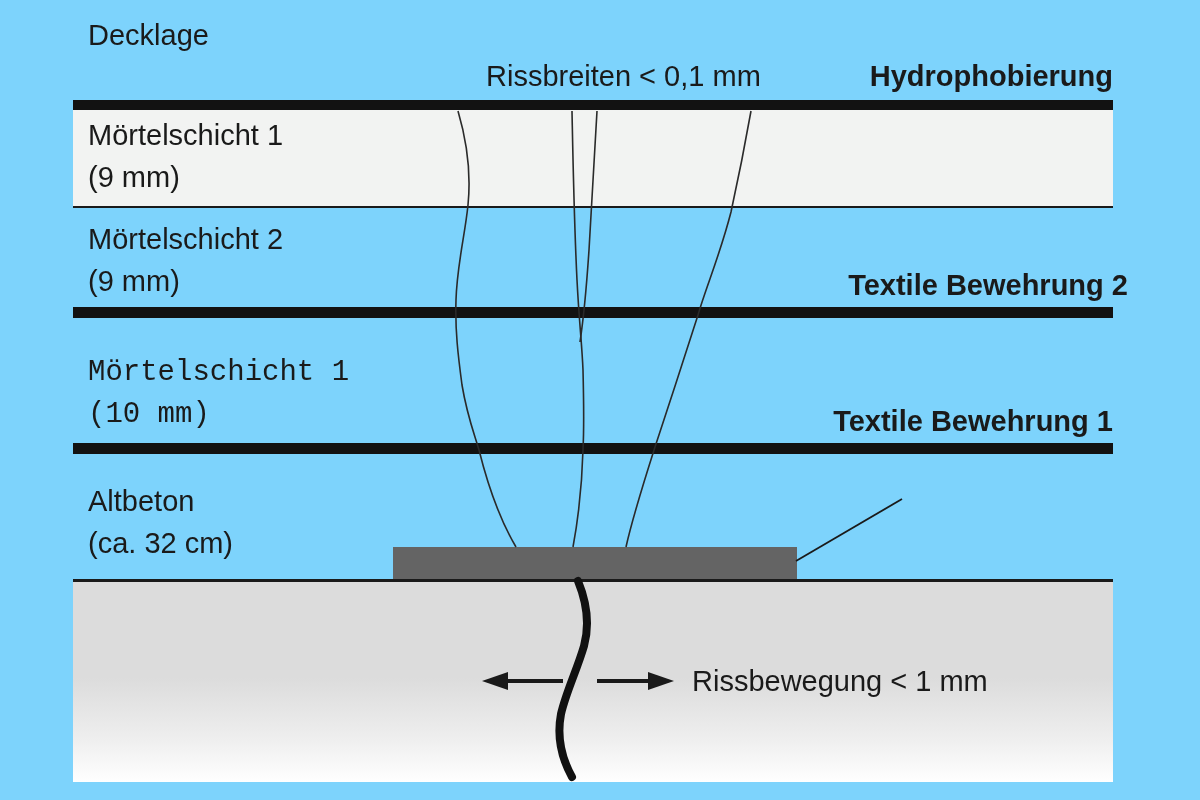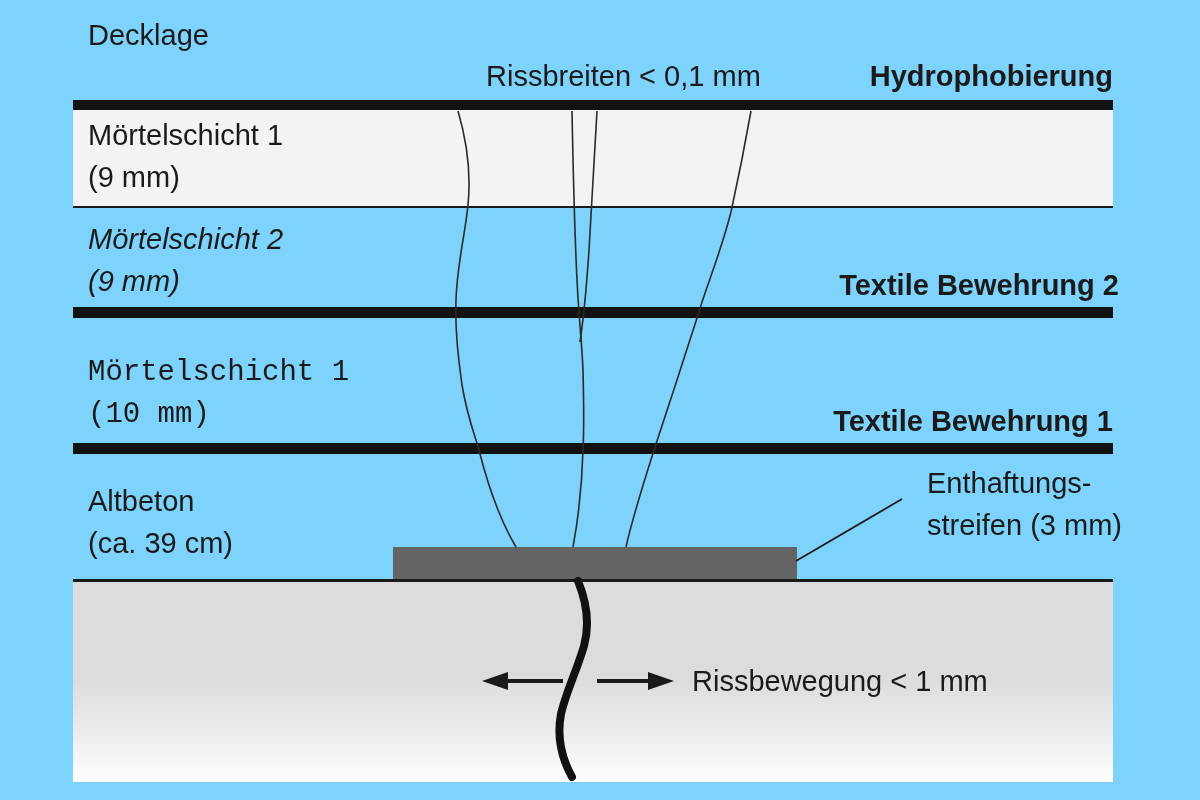--- a/index.html
+++ b/index.html
@@ -34,21 +34,21 @@
   }
 
   
   .lbl {
     position: absolute;
     font-size: 29px;
     line-height: 42px;
     white-space: nowrap;
   }
   .bold { font-weight: bold; }
-  .right { text-align: left; }
+  .right { text-align: center; }
 
   svg.linework {
     position: absolute;
     left: 0; top: 0;
     width: 1200px; height: 800px;
     pointer-events: none;
   }
 </style>
 </head>
 <body>
@@ -82,41 +82,37 @@
     <polygon points="674,681 648,672 648,690" fill="#1a1a1a"></polygon>
   </svg>
 
   <div class="lbl" style="left:88px; top:14px;">
     <div>Decklage</div>
   </div>
   <div class="lbl" style="left:88px; top:114px;">
     <div>Mörtelschicht 1</div>
     <div>(9 mm)</div>
   </div>
-  <div class="lbl" style="left:88px; top:218px;font-style:italic;">
+  <div class="lbl" style="left:88px; top:218px;">
     <div>Mörtelschicht 2</div>
     <div>(9 mm)</div>
   </div>
   <div class="lbl" style="left:88px; top:352px;font-family:Liberation Mono, monospace;">
     <div>Mörtelschicht 1</div>
     <div>(10 mm)</div>
   </div>
   <div class="lbl" style="left:88px; top:480px;">
     <div>Altbeton</div>
-    <div>(ca. 39 cm)</div>
+    <div>(ca. 32 cm)</div>
   </div>
 
   <div class="lbl" style="left:440px; top:55px;margin-left:46px;">Rissbreiten &lt; 0,1 mm</div>
 
   <div class="lbl bold right" style="right:87px; top:55px;">Hydrophobierung</div>
 
-  <div class="lbl bold right" style="right:81px; top:264px;">Textile Bewehrung 2</div>
+  <div class="lbl bold right" style="right:72px; top:264px;">Textile Bewehrung 2</div>
 
   <div class="lbl bold right" style="right:87px; top:400px;margin-left:8px;">Textile Bewehrung 1</div>
 
-  <div class="lbl right" style="right:78px; top:462px;">
-    <div>Enthaftungs-</div>
-    <div>streifen (3 mm)</div>
-  </div>
 
   <div class="lbl" style="left:692px; top:660px;">Rissbewegung &lt; 1 mm</div>
 
 </div>
 
 </body></html>

